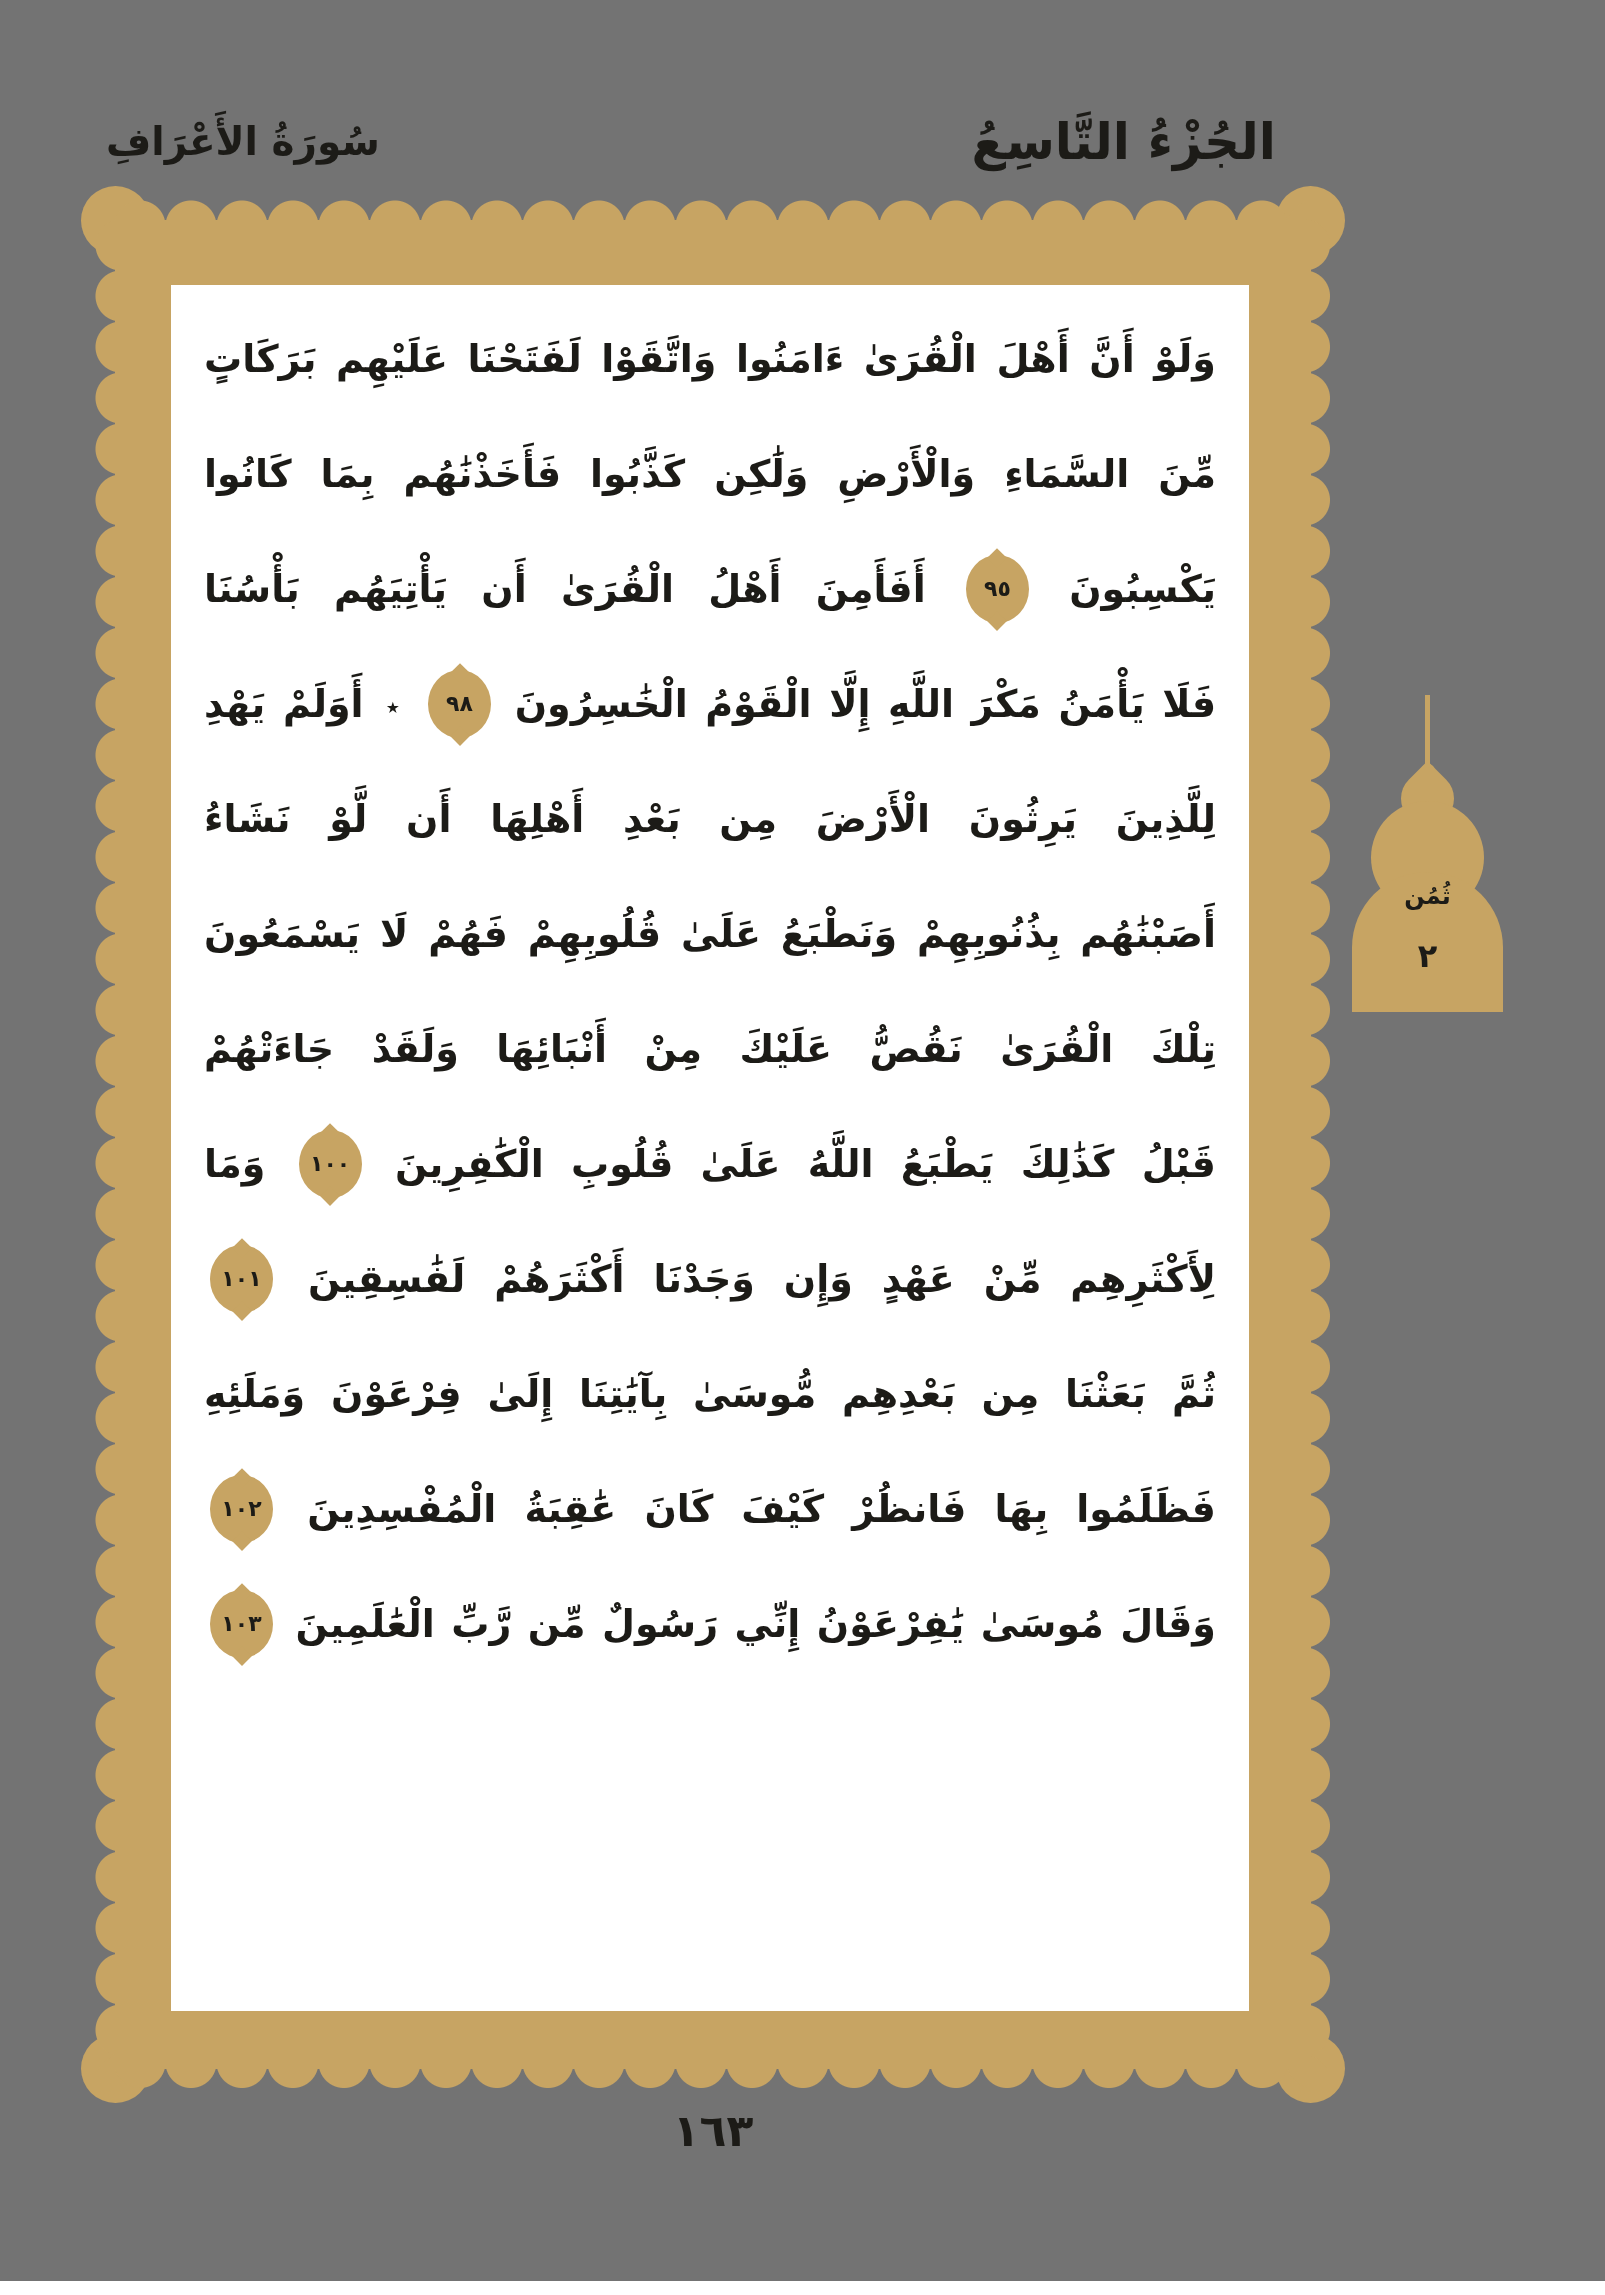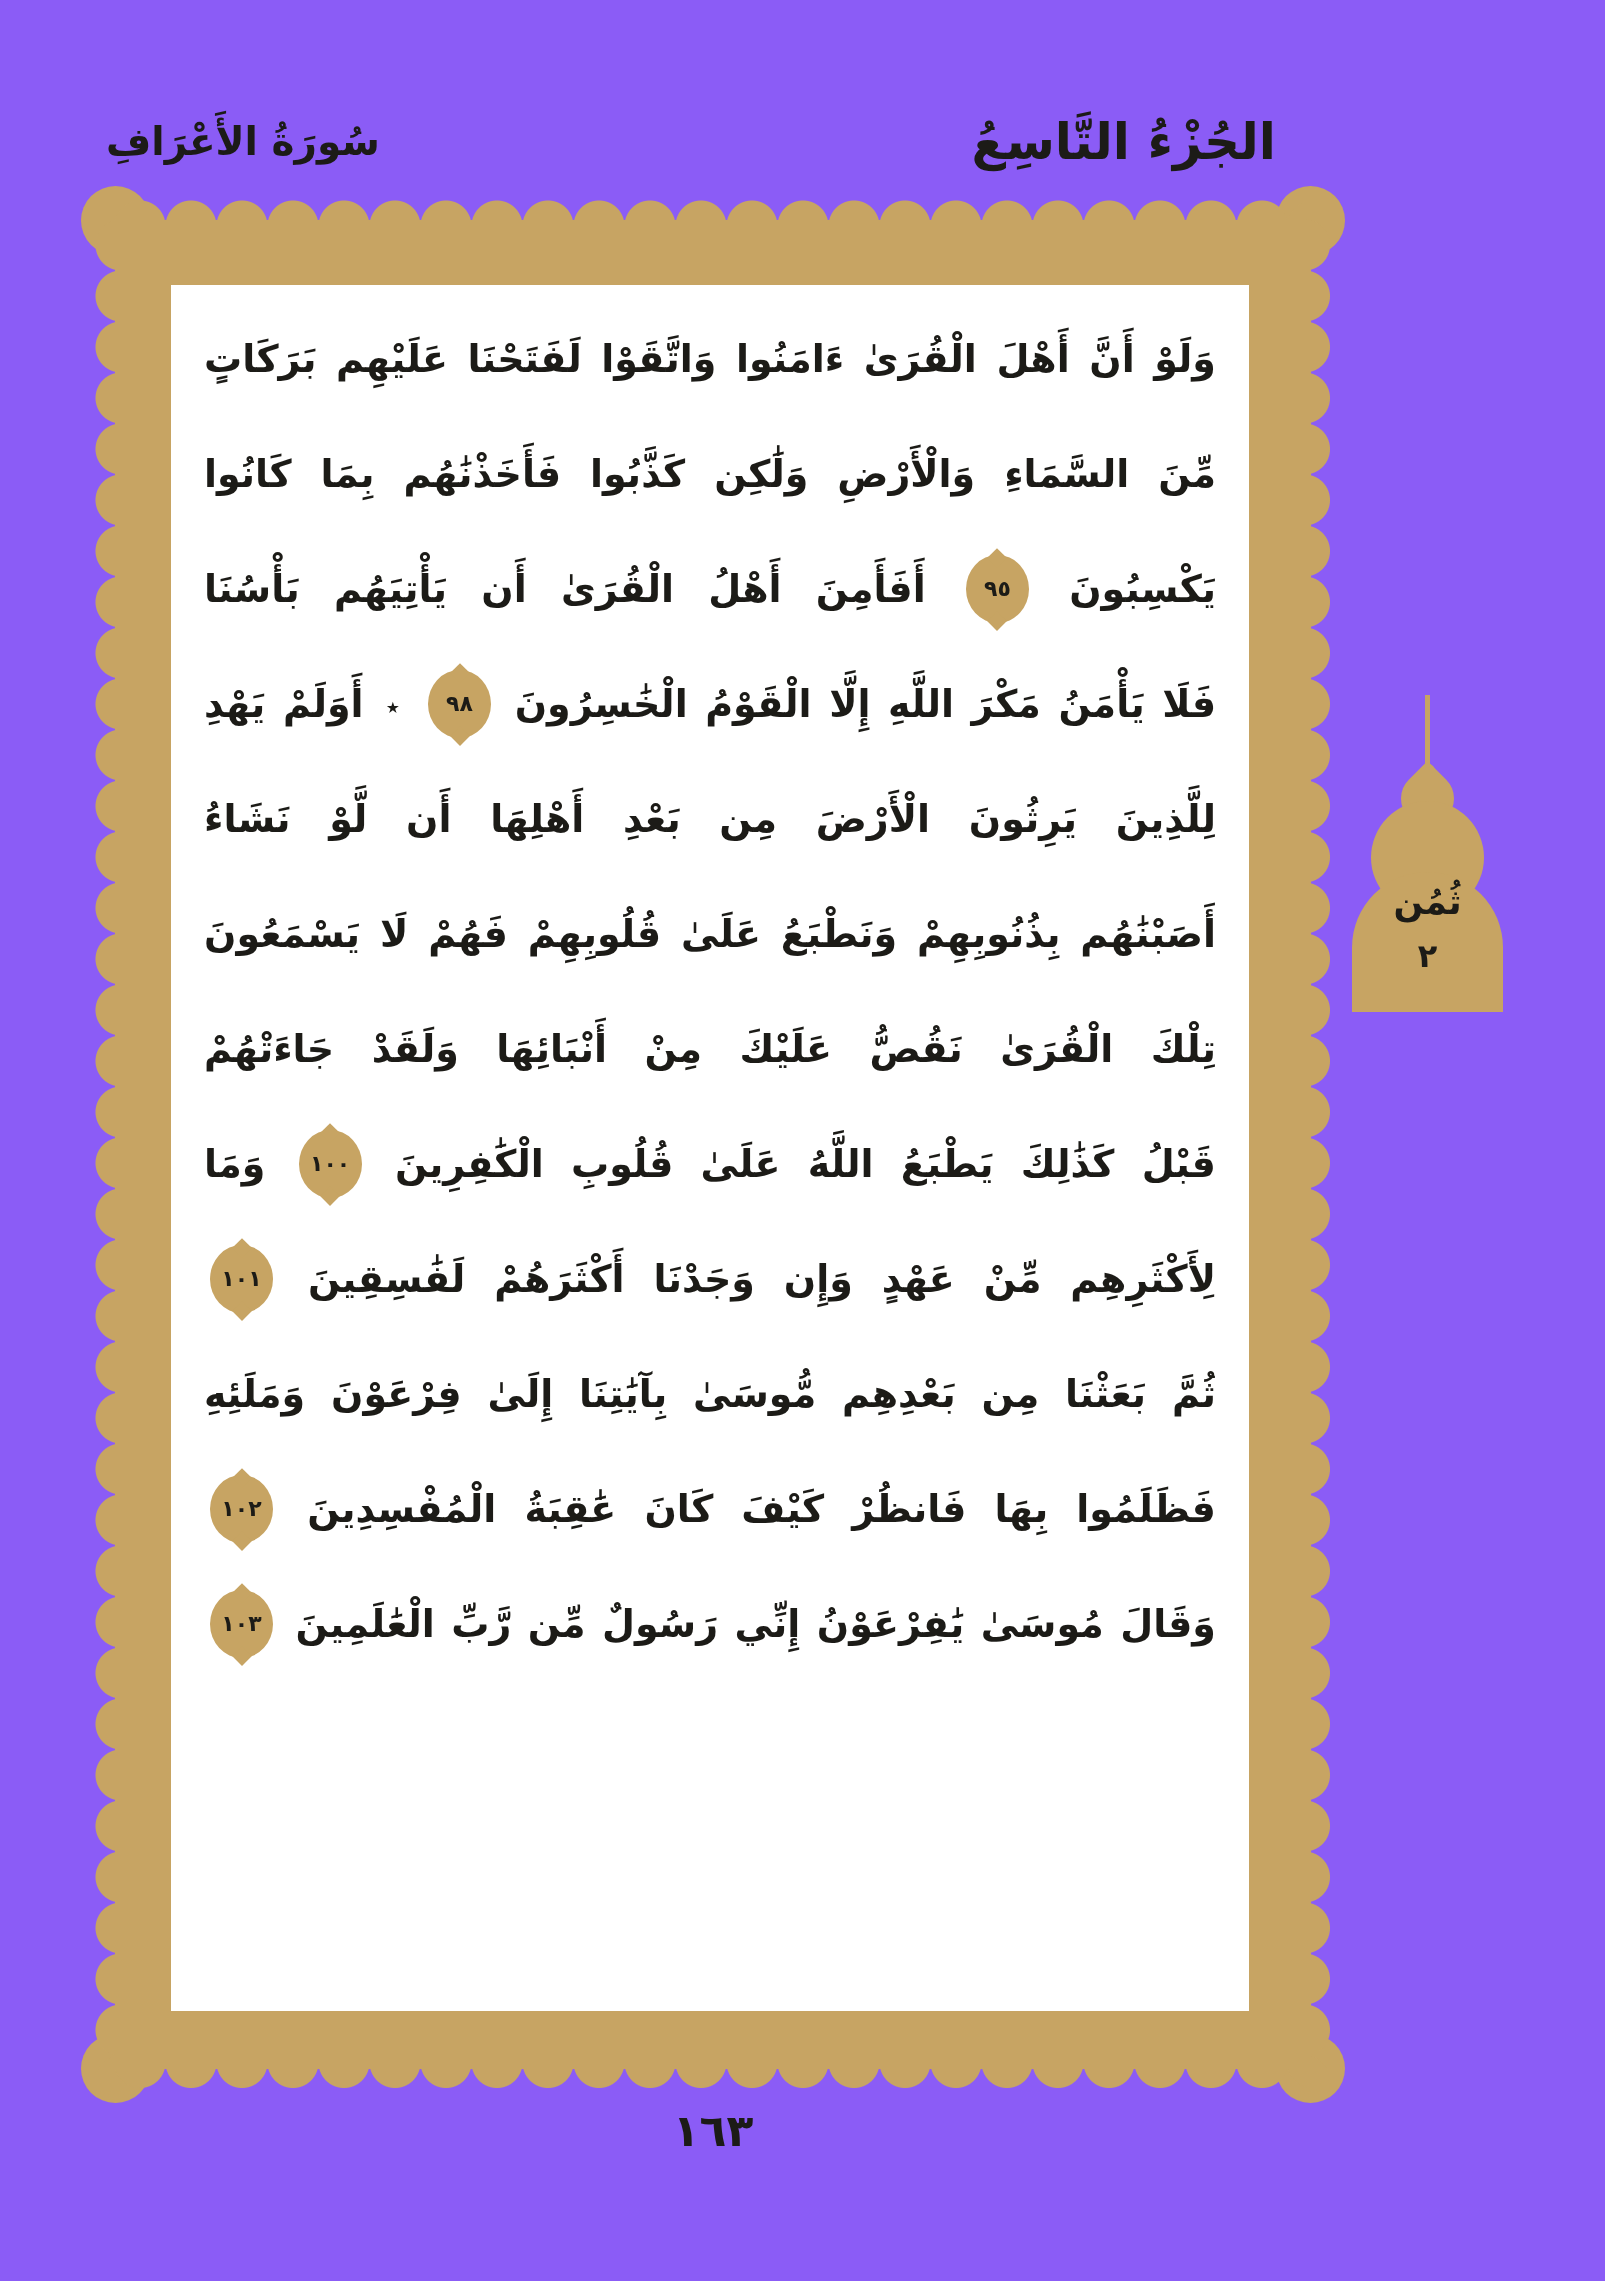--- a/index.html
+++ b/index.html
@@ -2,21 +2,21 @@
 <html lang="ar" dir="rtl" style="font-size:12px"><head>
 <meta charset="utf-8">
 <style>
   :root{
     --gold:#C7A463;
     --ink:#1C1B17;
   }
   *{margin:0;padding:0;box-sizing:border-box;}
   html,body{width:1605px;height:2295px;background:#ffffff;overflow:hidden;
     font-family:"DejaVu Sans",sans-serif;color:var(--ink);}
-  .stage{position:relative;width:1605px;height:2281px;background:#8b5cf6;}
+  .stage{position:relative;width:1605px;height:2281px;background:#737373;}
 
   
   .surah-header{position:absolute;left:106px;top:119px;font-size:39px;font-weight:700;direction:rtl;}
   .juz-header{position:absolute;right:329px;top:113px;font-size:50px;font-weight:700;direction:rtl;}
 
   
   .frame{position:absolute;left:88px;top:193px;width:1250px;height:1903px;}
   .frame-core{position:absolute;left:27px;top:27px;right:27px;bottom:27px;background:var(--gold);}
   .corner{position:absolute;width:69px;height:69px;border-radius:50%;background:var(--gold);}
   .corner.tl{left:-6.8px;top:-6.8px;} .corner.tr{right:-6.8px;top:-6.8px;}
@@ -55,21 +55,21 @@
   
   .ornament{position:absolute;left:1352px;top:695px;width:151px;height:317px;}
   .orn-rod{position:absolute;left:73px;top:0;width:4.5px;height:72px;background:var(--gold);}
   .orn-ball{position:absolute;left:69px;top:69px;width:13.6px;height:13.6px;border-radius:50%;background:var(--gold);}
   .orn-tip{position:absolute;left:49px;top:77px;width:53px;height:53px;background:var(--gold);
     border-radius:0 50% 50% 50%;transform:rotate(45deg);}
   .orn-bulge{position:absolute;left:19px;top:106px;width:113px;height:113px;border-radius:50%;background:var(--gold);}
   .orn-body{position:absolute;left:0;top:177px;width:151px;height:140px;
     border-radius:76px 76px 0 0;background:var(--gold);}
   .orn-label{position:absolute;left:0;top:187px;width:151px;text-align:center;
-    font-size:35px;font-weight:700;color:var(--ink);direction:rtl;}
+    font-size:24px;font-weight:700;color:var(--ink);direction:rtl;}
   .orn-num{position:absolute;left:0;top:242px;width:151px;text-align:center;
     font-size:32px;font-weight:700;color:var(--ink);}
 
   
   .page-number{position:absolute;left:88px;top:2105px;width:1250px;text-align:center;
     font-size:44px;font-weight:700;color:var(--ink);}
 </style>
 </head>
 <body>
 

